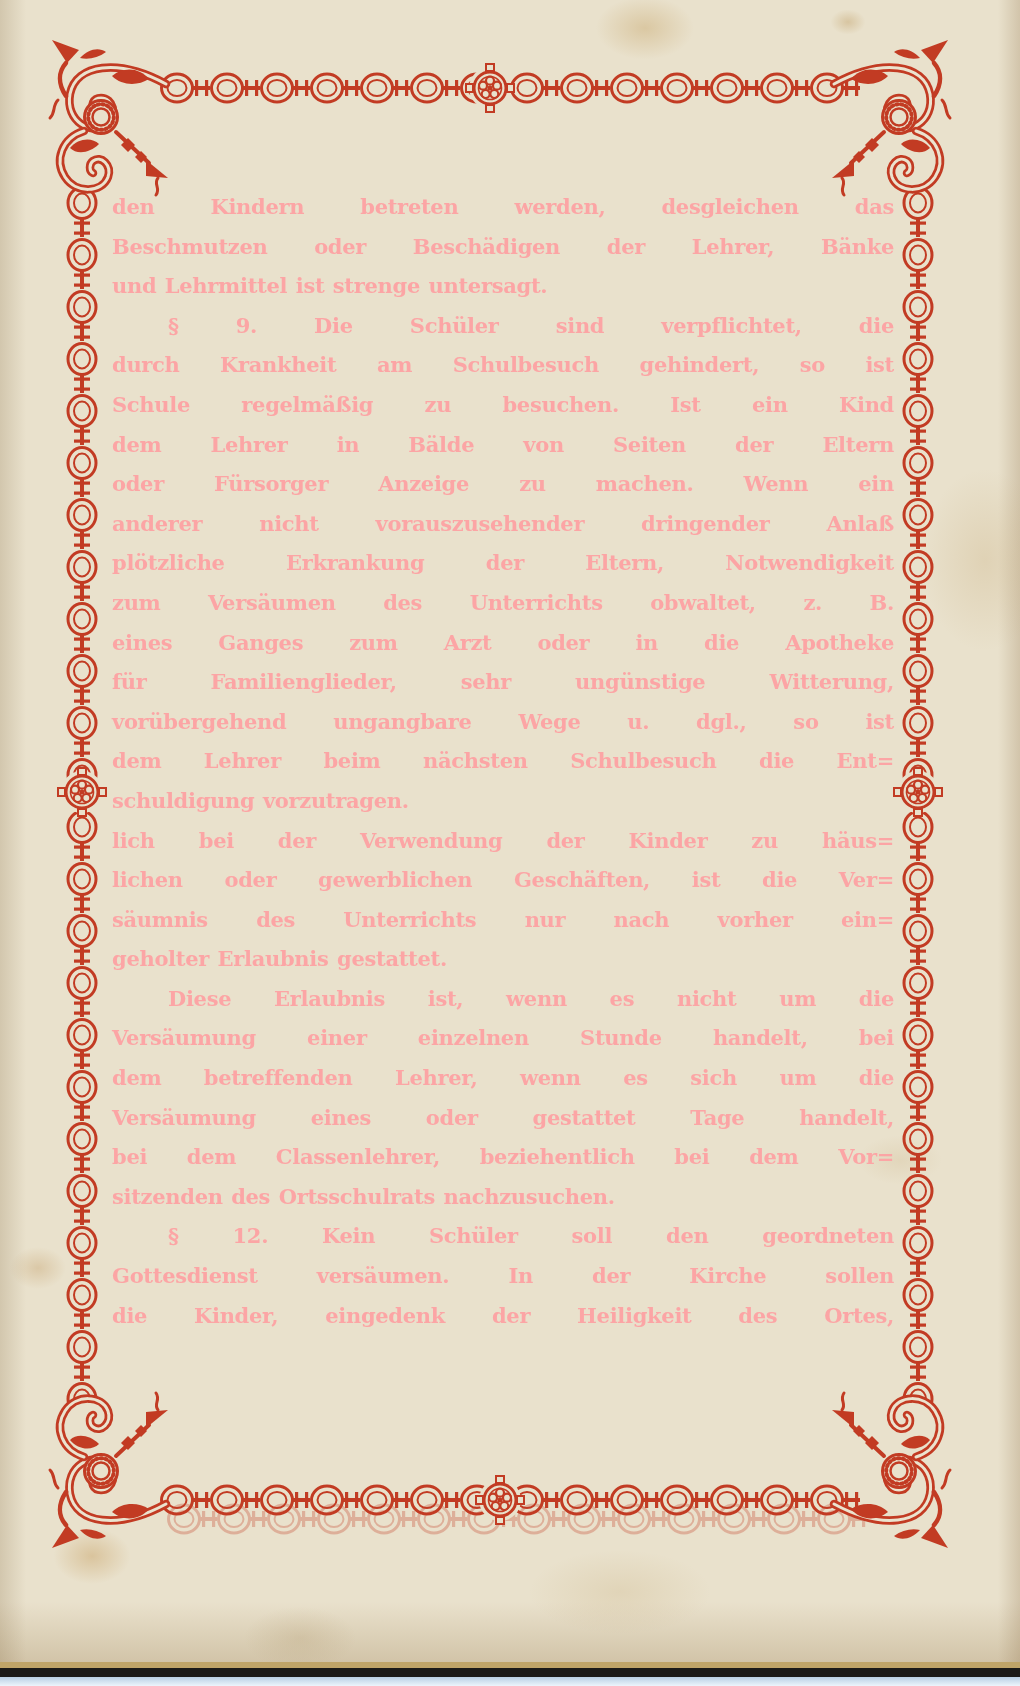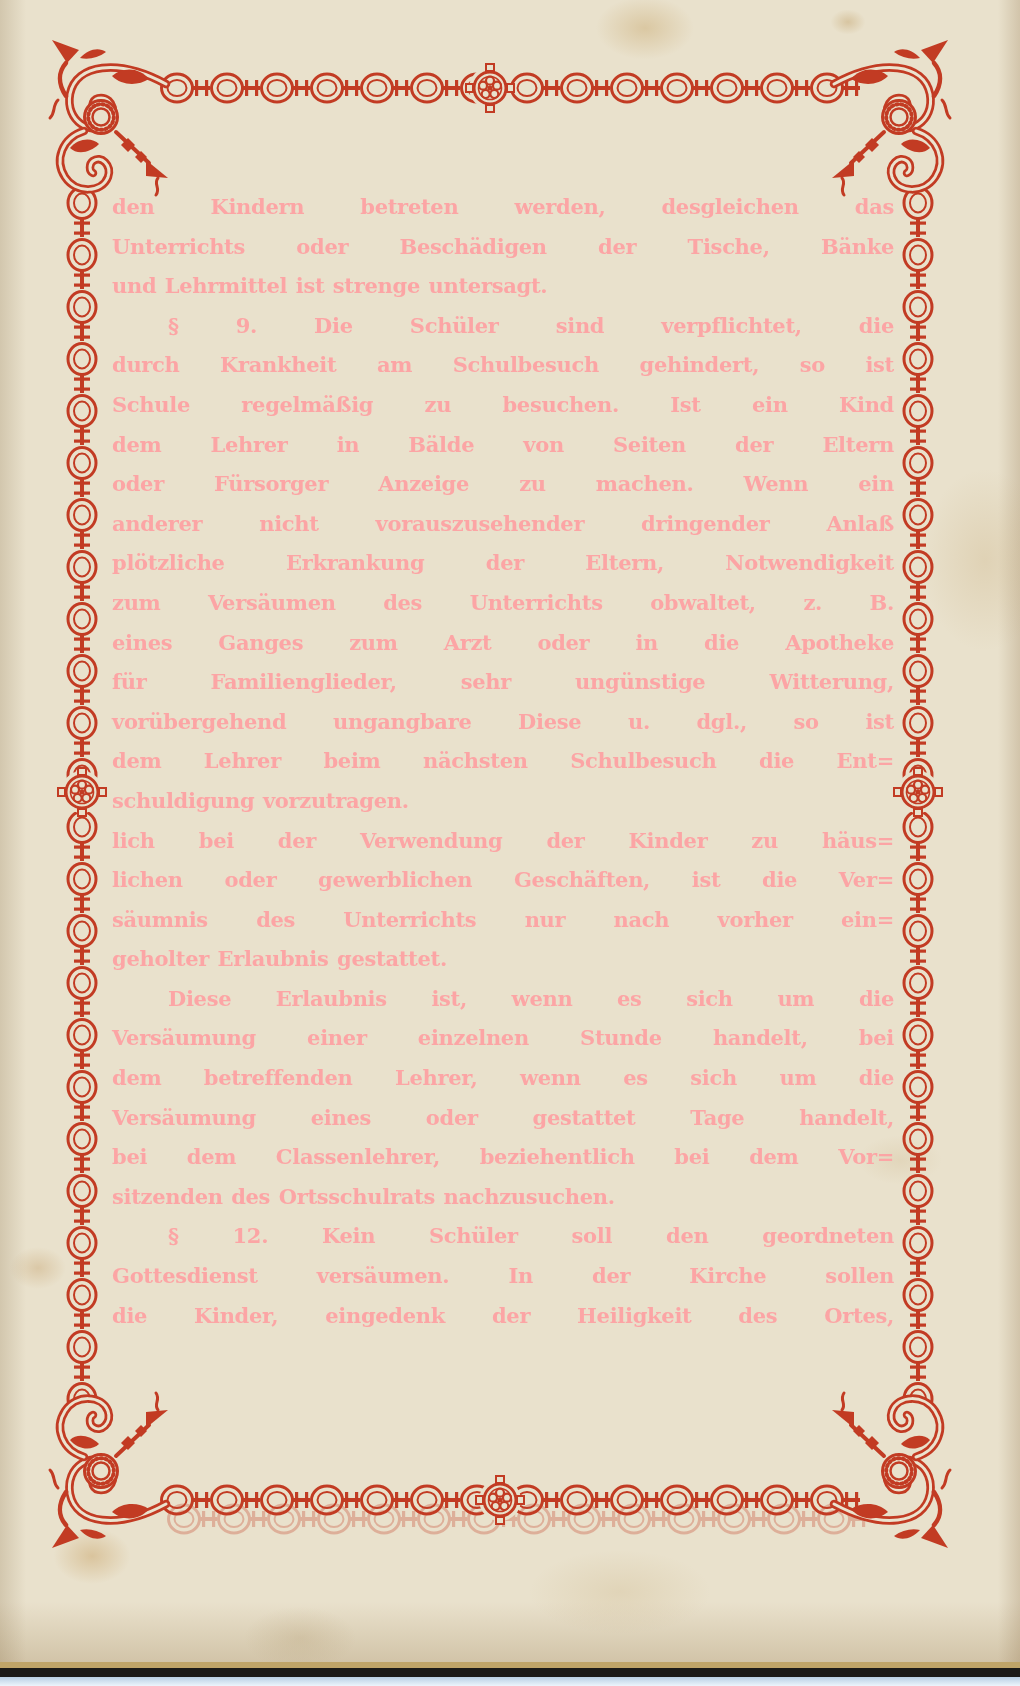--- a/index.html
+++ b/index.html
@@ -138,40 +138,40 @@
     <use href="#medallion" transform="translate(918,792)"></use>
 
     <use href="#corner"></use>
     <use href="#corner" transform="translate(1000,0) scale(-1,1)"></use>
     <use href="#corner" transform="translate(0,1588) scale(1,-1)"></use>
     <use href="#corner" transform="translate(1000,1588) scale(-1,-1)"></use>
   </svg>
 
   <div class="textblock">
     <div class="line">den Kindern betreten werden, desgleichen das</div>
-    <div class="line">Unterrichts oder Beschädigen der Tische, Bänke</div>
+    <div class="line">Beschmutzen oder Beschädigen der Lehrer, Bänke</div>
     <div class="line end">und Lehrmittel ist strenge untersagt.</div>
     <div class="line indent">§ 9. Die Schüler sind verpflichtet, die</div>
     <div class="line">durch Krankheit am Schulbesuch gehindert, so ist</div>
     <div class="line">Schule regelmäßig zu besuchen. Ist ein Kind</div>
     <div class="line">dem Lehrer in Bälde von Seiten der Eltern</div>
     <div class="line">oder Fürsorger Anzeige zu machen. Wenn ein</div>
     <div class="line">anderer nicht vorauszusehender dringender Anlaß</div>
     <div class="line">plötzliche Erkrankung der Eltern, Notwendigkeit</div>
     <div class="line">zum Versäumen des Unterrichts obwaltet, z. B.</div>
     <div class="line">eines Ganges zum Arzt oder in die Apotheke</div>
     <div class="line">für Familienglieder, sehr ungünstige Witterung,</div>
-    <div class="line">vorübergehend ungangbare Diese u. dgl., so ist</div>
+    <div class="line">vorübergehend ungangbare Wege u. dgl., so ist</div>
     <div class="line">dem Lehrer beim nächsten Schulbesuch die Ent=</div>
     <div class="line end">schuldigung vorzutragen.</div>
     <div class="line">lich bei der Verwendung der Kinder zu häus=</div>
     <div class="line">lichen oder gewerblichen Geschäften, ist die Ver=</div>
     <div class="line">säumnis des Unterrichts nur nach vorher ein=</div>
     <div class="line end">geholter Erlaubnis gestattet.</div>
-    <div class="line indent">Diese Erlaubnis ist, wenn es sich um die</div>
+    <div class="line indent">Diese Erlaubnis ist, wenn es nicht um die</div>
     <div class="line">Versäumung einer einzelnen Stunde handelt, bei</div>
     <div class="line">dem betreffenden Lehrer, wenn es sich um die</div>
     <div class="line">Versäumung eines oder gestattet Tage handelt,</div>
     <div class="line">bei dem Classenlehrer, beziehentlich bei dem Vor=</div>
     <div class="line end">sitzenden des Ortsschulrats nachzusuchen.</div>
     <div class="line indent">§ 12. Kein Schüler soll den geordneten</div>
     <div class="line">Gottesdienst versäumen. In der Kirche sollen</div>
     <div class="line">die Kinder, eingedenk der Heiligkeit des Ortes,</div>
   </div>
 

